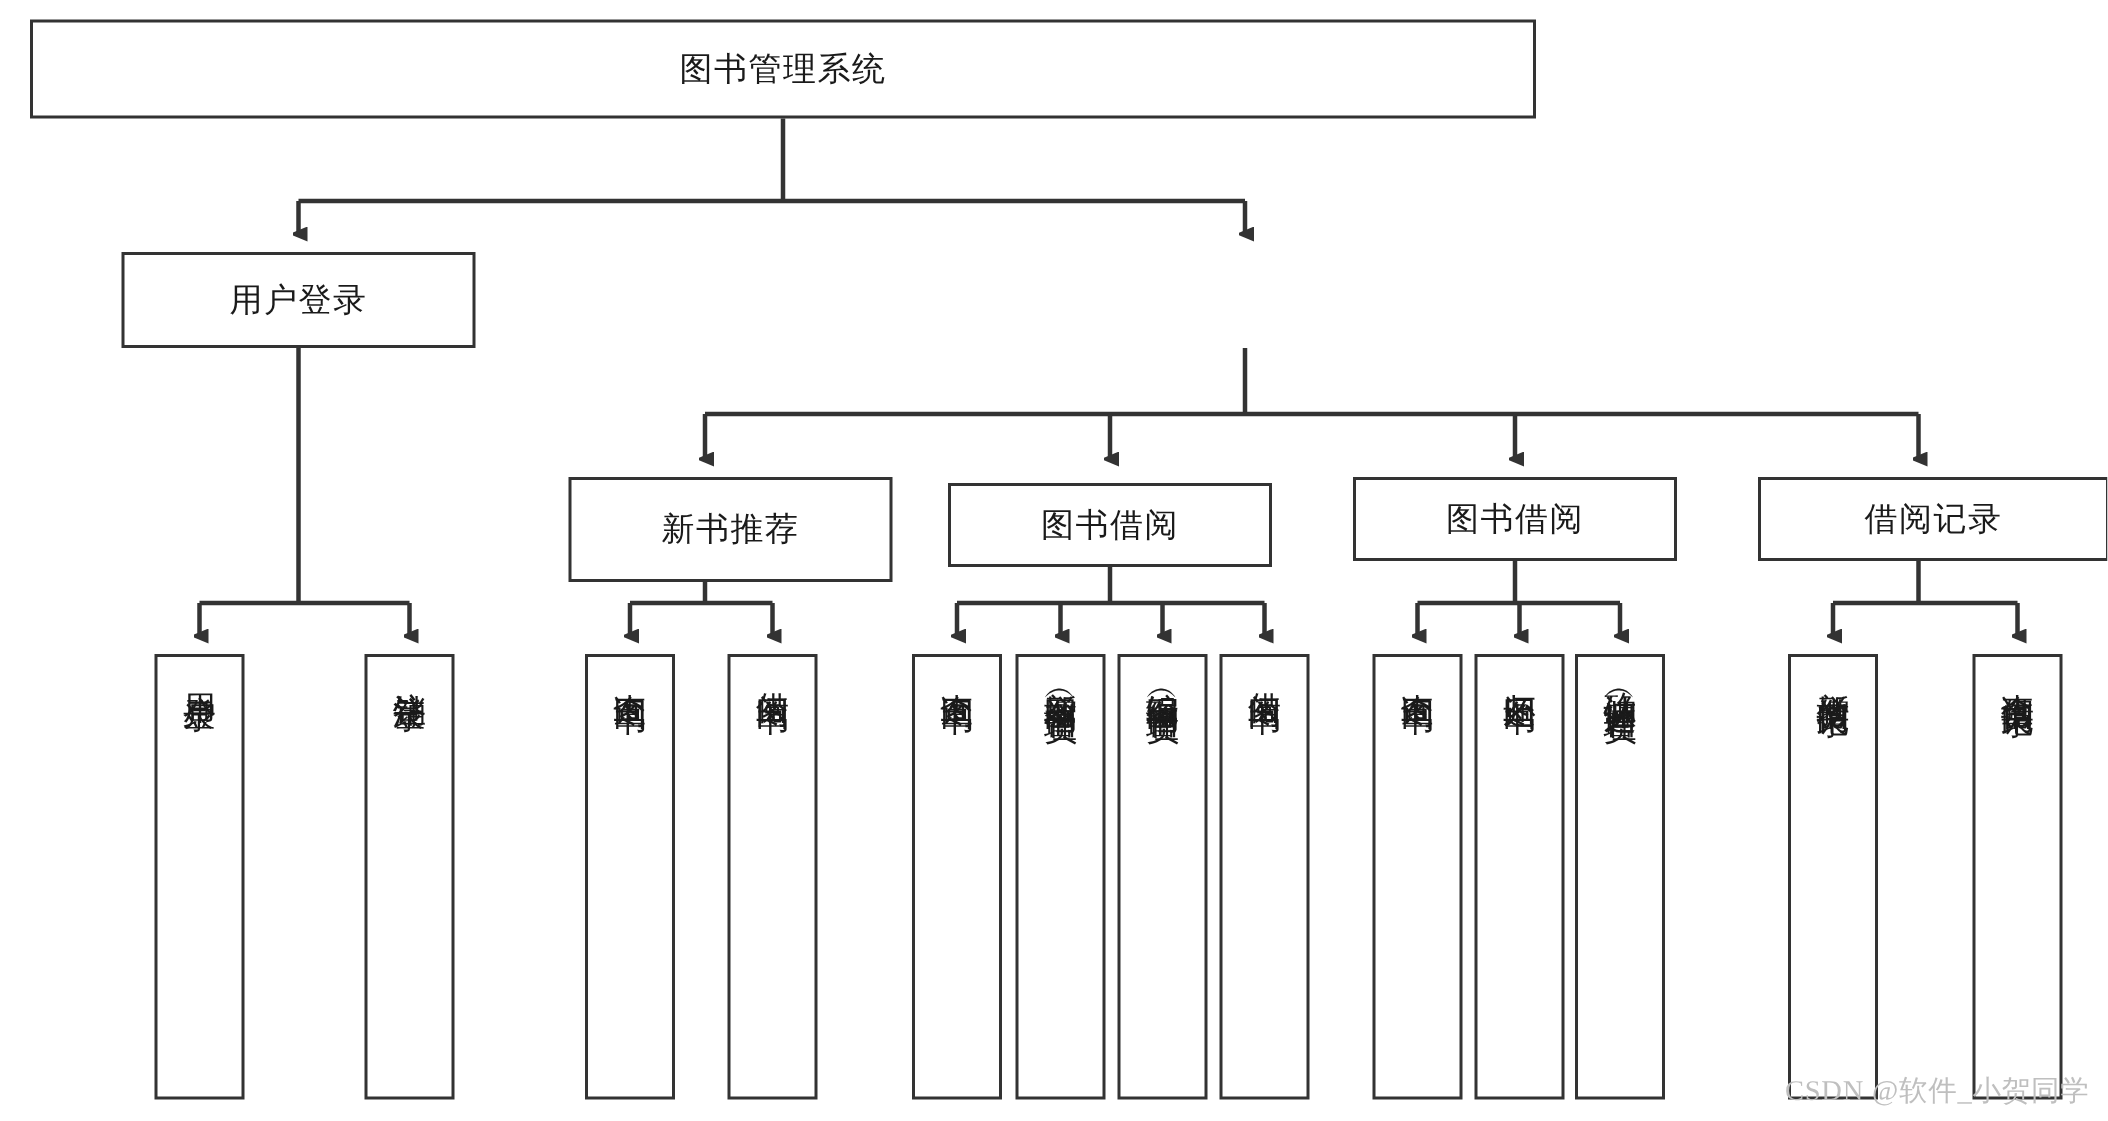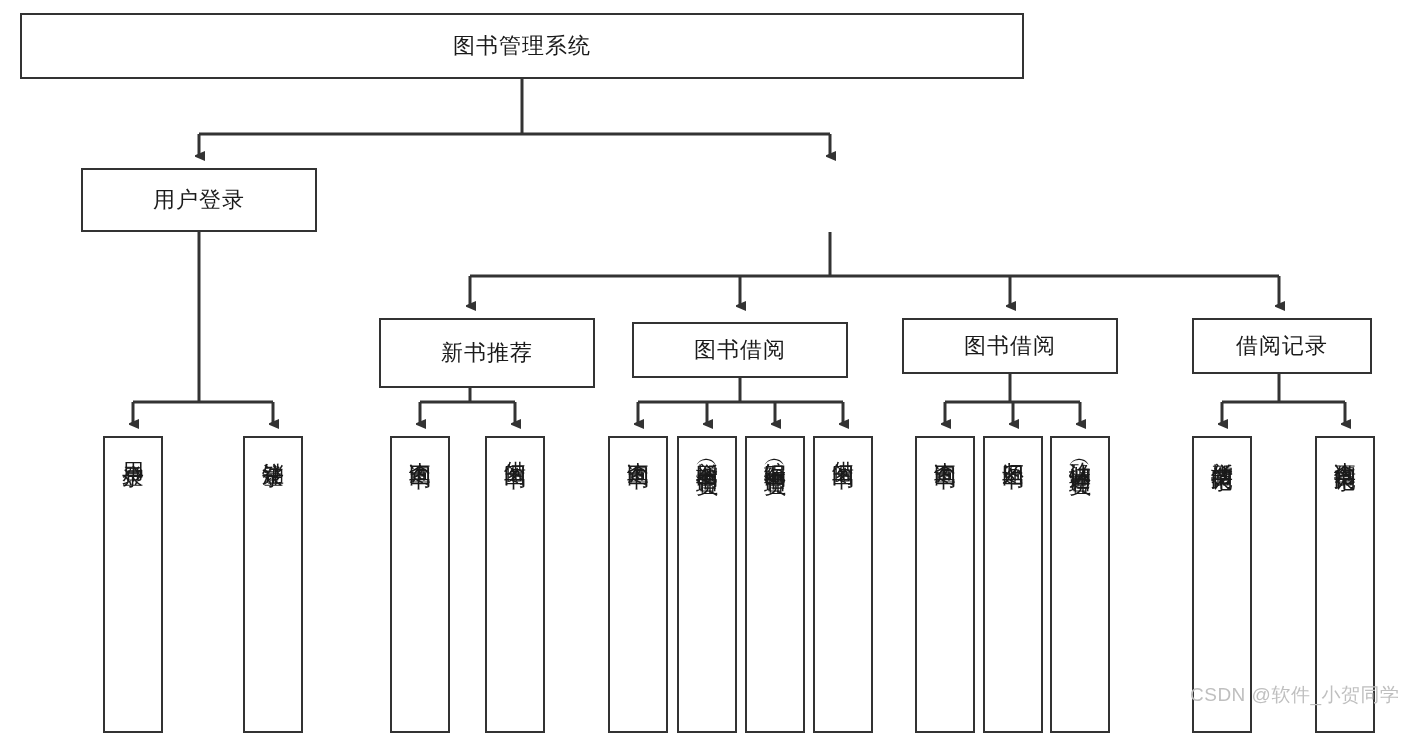--- a/index.html
+++ b/index.html
@@ -124,21 +124,21 @@
 
   <div class="node horizontal" style="left:379px; top:318px; width:216px; height:70px;">
     <span>新书推荐</span>
   </div>
   <div class="node horizontal" style="left:632px; top:322px; width:216px; height:56px;">
     <span>图书借阅</span>
   </div>
   <div class="node horizontal" style="left:902px; top:318px; width:216px; height:56px;">
     <span>图书借阅</span>
   </div>
-  <div class="node horizontal" style="left:1172px; top:318px; width:180px; height:56px;margin-left:20px;">
+  <div class="node horizontal" style="left:1172px; top:318px; width:234px; height:56px;">
     <span>借阅记录</span>
   </div>
 
   <div class="node vertical" style="left:103px; top:436px; width:60px; height:297px;">
     <span class="vlabel">用户登录</span>
   </div>
   <div class="node vertical" style="left:243px; top:436px; width:60px; height:297px;">
     <span class="vlabel">注销登录</span>
   </div>
 
@@ -172,15 +172,15 @@
     <span class="vlabel">确认归还（管理员）</span>
   </div>
 
   <div class="node vertical" style="left:1192px; top:436px; width:60px; height:297px;">
     <span class="vlabel">新增借阅记录</span>
   </div>
   <div class="node vertical" style="left:1315px; top:436px; width:60px; height:297px;">
     <span class="vlabel">查询借阅记录</span>
   </div>
 
-  <div class="watermark" style="left:1190px; top:682px;">CSDN @软件_小贺同学</div>
+  <div class="watermark" style="left:1190px; top:714px;font-family:Liberation Serif, serif;">CSDN @软件_小贺同学</div>
 
 </div>
 
 </body></html>

